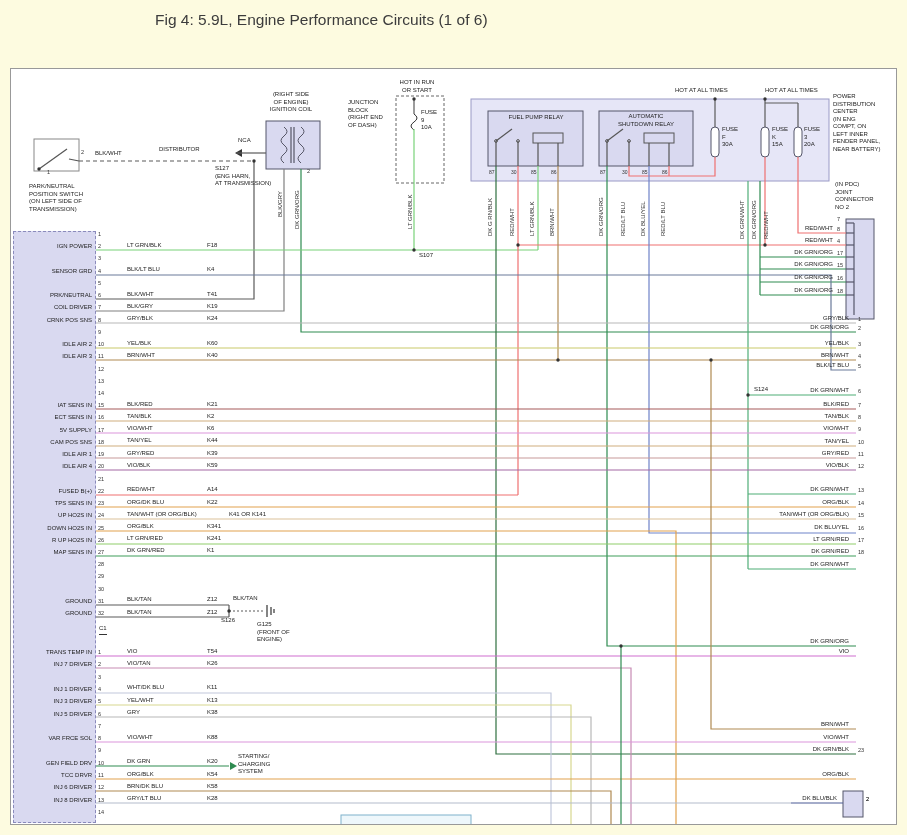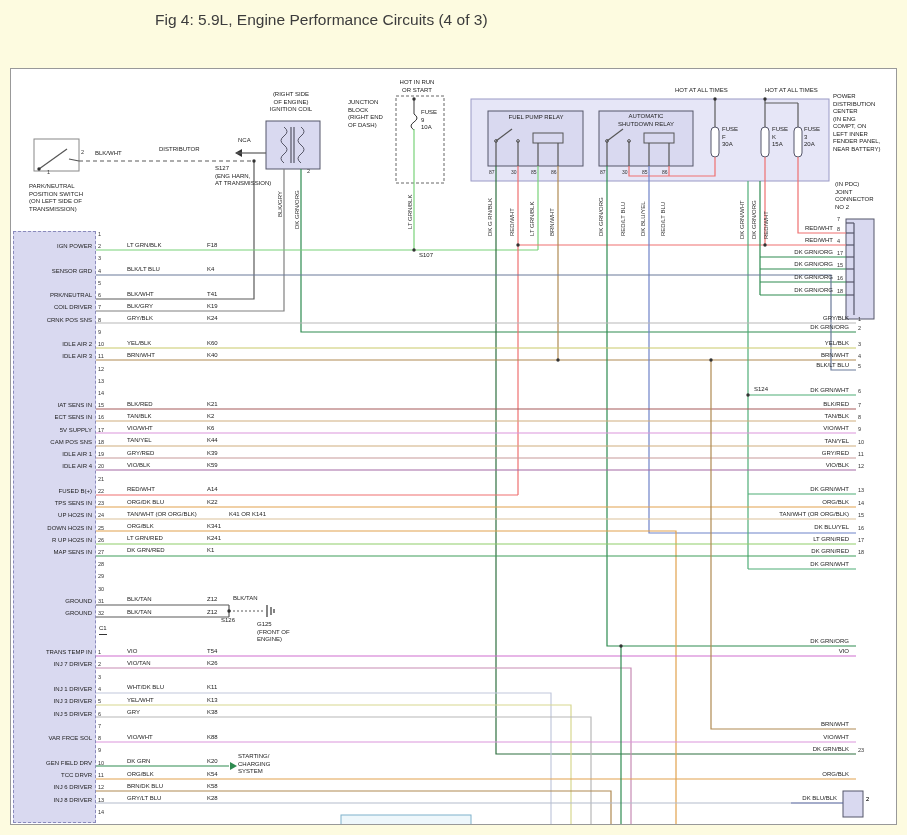--- a/index.html
+++ b/index.html
@@ -13,21 +13,21 @@
   .circ{text-align:right;}
   .rt{text-align:right;}
   .center{text-align:center;}
   #pcm-box{position:absolute;left:2px;top:162px;width:83px;height:592px;
     background:#d9d9f0;border:1px dashed #8a8abb;box-sizing:border-box;}
   .underline{border-bottom:1px solid #333;padding-bottom:1px;}
 </style>
 </head>
 <body>
 
-<div id="page-title">Fig 4: 5.9L, Engine Performance Circuits (4 of 3)</div>
+<div id="page-title">Fig 4: 5.9L, Engine Performance Circuits (1 of 6)</div>
 
 <div id="diagram">
   <div id="pcm-box"></div>
   <svg id="wire-svg" width="885" height="755">
       <rect x="460" y="30" width="358" height="82" fill="#e6e6f7" stroke="#9a9ac6" stroke-width="1"></rect>
       <rect x="477" y="42" width="95" height="55" fill="#d9d9f0" stroke="#55566a" stroke-width="1"></rect>
       <rect x="588" y="42" width="94" height="55" fill="#d9d9f0" stroke="#55566a" stroke-width="1"></rect>
       <rect x="255" y="52" width="54" height="48" fill="#d9d9f0" stroke="#55566a" stroke-width="1"></rect>
       <rect x="385" y="27" width="48" height="87" fill="#ffffff" stroke="#666" stroke-width="1" stroke-dasharray="3,2"></rect>
       <rect x="835" y="150" width="28" height="100" fill="#d9d9f0" stroke="#55566a" stroke-width="1"></rect>

